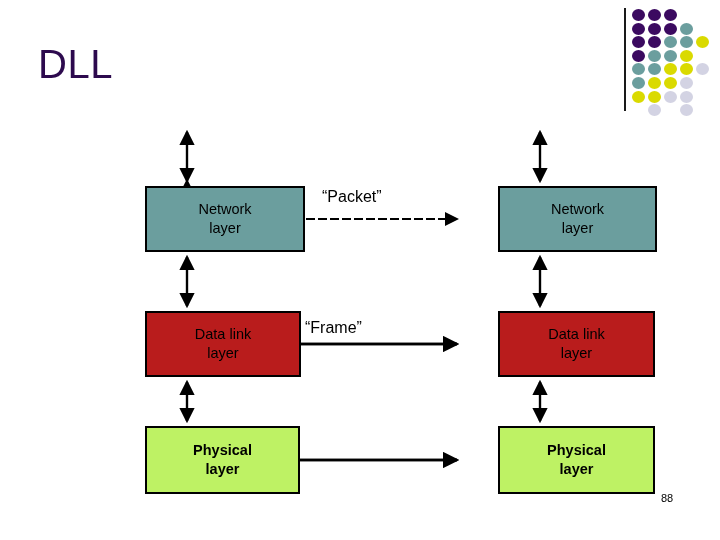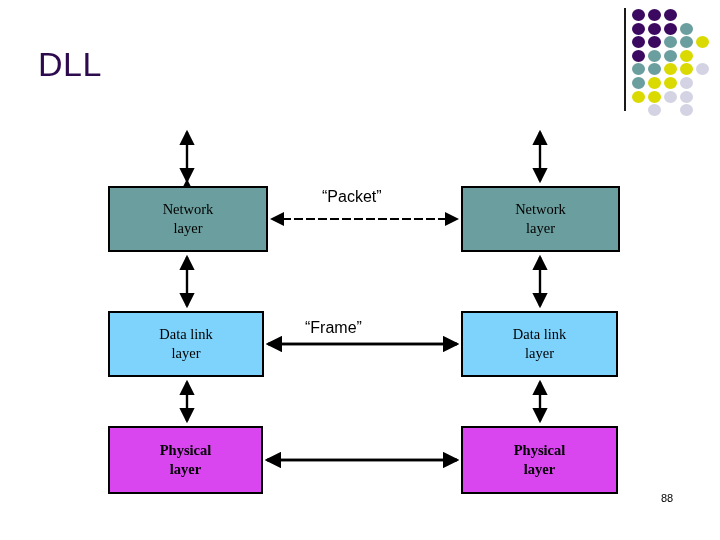--- a/index.html
+++ b/index.html
@@ -14,21 +14,21 @@
     overflow: hidden;
     font-family: "Liberation Sans", sans-serif;
     background: #ffffff;
   }
 
   
   #slide-title {
     position: absolute;
     left: 38px;
     top: 44px;
-    font-size: 34px;
+    font-size: 40px;
     line-height: 40px;
     color: #2d0a4e;
     font-family: "Liberation Sans", sans-serif;
     letter-spacing: 0.5px;
     white-space: nowrap;
   }
 
   
   #logo-decoration {
     position: absolute;
@@ -57,26 +57,27 @@
     position: absolute;
     box-sizing: border-box;
     border: 2px solid #000000;
     display: flex;
     align-items: center;
     justify-content: center;
     text-align: center;
     font-size: 14.5px;
     line-height: 19px;
     color: #000000;
-    font-family: Liberation Serif, serif;
+    font-family: Liberation Sans, sans-serif;
     font-weight: 400;
+    margin-left: 37px;
   }
   .box-net   { background: #6b9e9e; }
-  .box-dll   { background: #7dd3fc; }
-  .box-phy   { background: #d946ef; font-weight: 700; }
+  .box-dll   { background: #b91c1c; }
+  .box-phy   { background: #bef264; font-weight: 700; }
 
   .box-l1 { left: 108px; top: 186px; width: 160px; height: 66px; }
   .box-r1 { left: 461px; top: 186px; width: 159px; height: 66px; }
   .box-l2 { left: 108px; top: 311px; width: 156px; height: 66px; }
   .box-r2 { left: 461px; top: 311px; width: 157px; height: 66px; }
   .box-l3 { left: 108px; top: 426px; width: 155px; height: 68px; }
   .box-r3 { left: 461px; top: 426px; width: 157px; height: 68px; }
 
   .box-label { display: block; }
 

